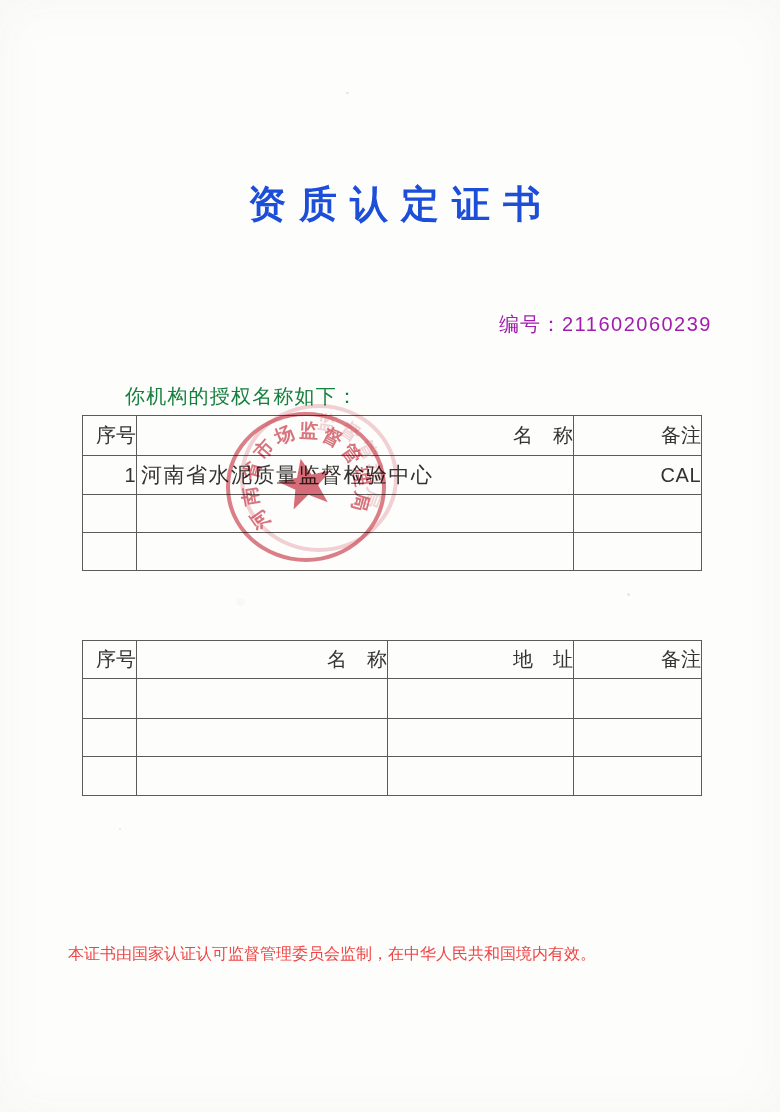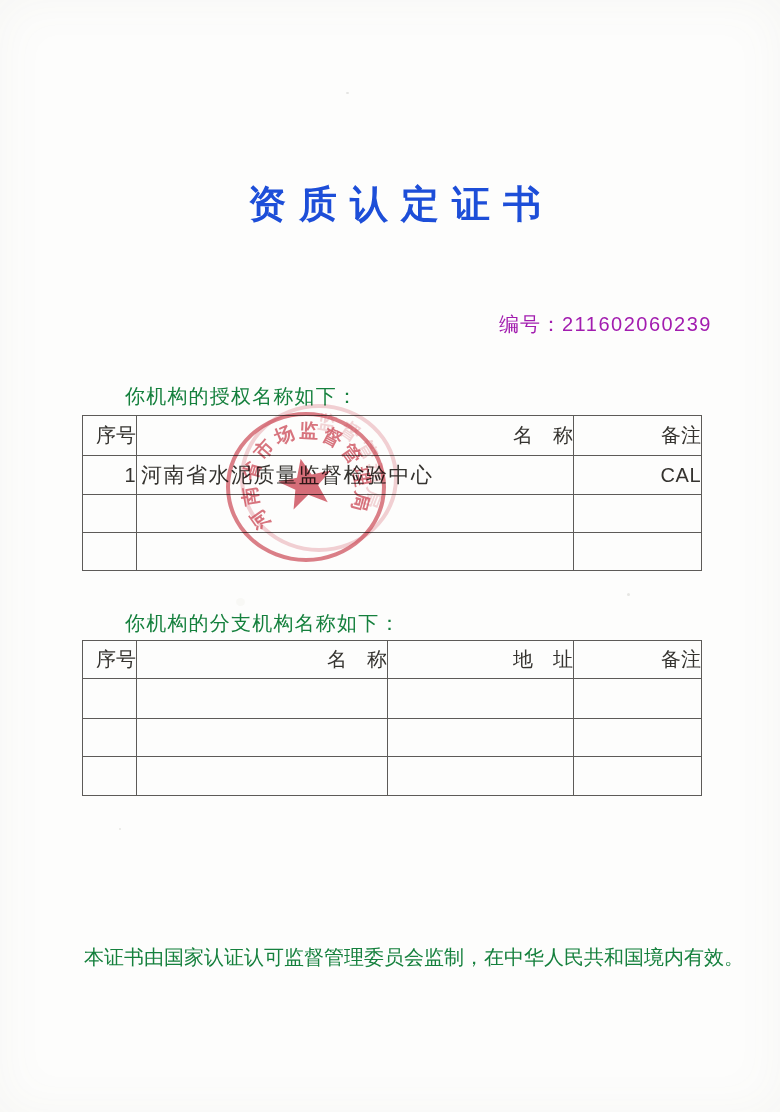--- a/index.html
+++ b/index.html
@@ -22,21 +22,21 @@
   .certno .num{font-family:"Liberation Sans","DejaVu Sans",sans-serif;font-size:20px;letter-spacing:1.5px;}
   .seclabel{left:82px;font-size:20px;letter-spacing:1.2px;color:#15803d;white-space:nowrap;margin-left:43px;}
   .lbl1{top:383px;}
   .lbl2{top:610px;}
   table.tbl{position:absolute;border-collapse:collapse;table-layout:fixed;
     font-size:20px;color:#35332f;}
   table.tbl th,table.tbl td{border:1px solid #5d5b58;font-weight:normal;
     text-align:right;vertical-align:middle;padding:0;overflow:hidden;}
   table.tbl .l{text-align:left;padding-left:4px;letter-spacing:1.5px;font-size:21px;}
   table.tbl .sans{font-family:"Liberation Sans","DejaVu Sans",sans-serif;letter-spacing:0.5px;}
-  .footer{left:84px;top:944px;font-size:20px;white-space:nowrap;color:#15803d;}
+  .footer{left:68px;top:944px;font-size:16px;white-space:nowrap;color:#ef4444;}
   
   .stamp{left:226px;top:407px;width:160px;height:160px;mix-blend-mode:multiply;}
   .stamp .ring{position:absolute;left:50%;top:50%;width:152px;height:142px;
     transform:translate(-50%,-50%);border:4.5px solid currentColor;border-radius:50%;opacity:.72;}
   .stamp .ghost-ring{position:absolute;left:50%;top:50%;width:150px;height:140px;
     transform:translate(-50%,-50%) translate(13px,-9px);border:4px solid currentColor;
     border-radius:50%;opacity:.26;}
   .stamp .star{position:absolute;left:50%;top:50%;
     transform:translate(-50%,-50%) translate(0,-3px) rotate(-12deg);opacity:.82;}
   .stamp .arc,.stamp .garc{position:absolute;left:0;top:0;width:100%;height:100%;}
@@ -83,21 +83,20 @@
         <td></td>
       </tr>
       <tr style="height:38px">
         <td></td>
         <td class="l"></td>
         <td></td>
       </tr>
     </tbody>
   </table>
 
-  <div class="abs seclabel lbl2">你机构的分支机构名称如下：</div>
 
   <table class="tbl" style="left:82px;top:640px;width:619px;">
     <colgroup>
         <col style="width:54px">
         <col style="width:251px">
         <col style="width:186px">
         <col style="width:128px">
       </colgroup>
     <tbody>
       <tr style="height:38px">

